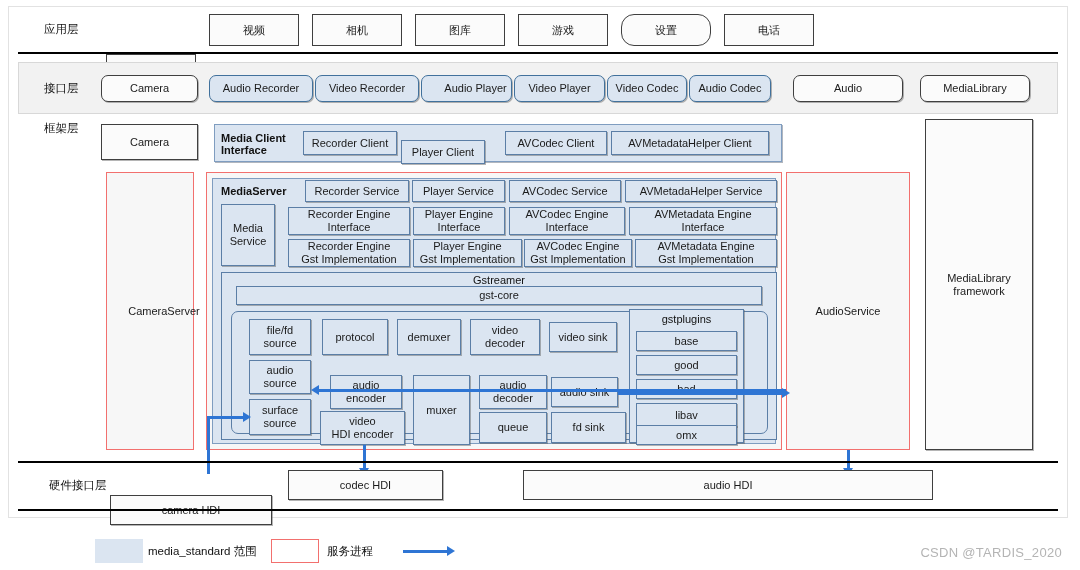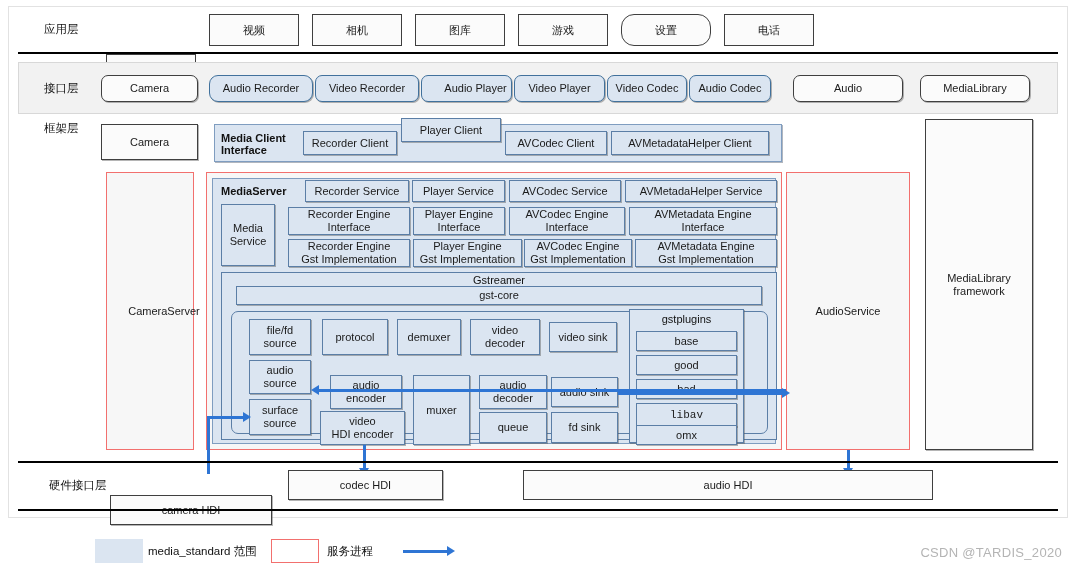--- a/index.html
+++ b/index.html
@@ -98,21 +98,21 @@
     </div>
 
   <div class="hrule" style="left:18px; top:52px; width:1040px;"></div>
 
   <div class="panel" style="left:18px; top:62px; width:1040px; height:52px;"></div>
   <div class="layer-label" style="left:44px; top:81px;">接口层</div>
 
   <div class="box plain rounded" style="left:101px; top:75px; width:97px; height:27px;">
       <span>Camera</span>
     </div>
-  <div class="box tint rounded" style="left:209px; top:75px; width:104px; height:27px;border-radius:9px;">
+  <div class="box tint rounded" style="left:209px; top:75px; width:104px; height:27px;">
       <span>Audio Recorder</span>
     </div>
   <div class="box tint rounded" style="left:315px; top:75px; width:104px; height:27px;">
       <span>Video Recorder</span>
     </div>
   <div class="box tint rounded" style="left:421px; top:75px; width:91px; height:27px;padding-left:18px;">
       <span>Audio Player</span>
     </div>
   <div class="box tint rounded" style="left:514px; top:75px; width:91px; height:27px;">
       <span>Video Player</span>
@@ -144,21 +144,21 @@
     </div>
   <div class="box plain" style="left:925px; top:119px; width:108px; height:331px; white-space:pre-line;"><span>MediaLibrary
 framework</span></div>
 
   <div class="panel-tint panel-tint-sh" style="left:214px; top:124px; width:568px; height:38px;"></div>
   <div class="sub-label" style="left:221px; top:132px;">Media Client
 Interface</div>
   <div class="box tint2" style="left:303px; top:131px; width:94px; height:24px;">
       <span>Recorder Client</span>
     </div>
-  <div class="box tint2" style="left:401px; top:118px; width:100px; height:24px;text-align:center;">
+  <div class="box tint2" style="left:401px; top:140px; width:84px; height:24px;text-align:center;">
       <span>Player Client</span>
     </div>
   <div class="box tint2" style="left:505px; top:131px; width:102px; height:24px;">
       <span>AVCodec Client</span>
     </div>
   <div class="box tint2" style="left:611px; top:131px; width:158px; height:24px;">
       <span>AVMetadataHelper Client</span>
     </div>
 
   <div class="box red" style="left:206px; top:172px; width:576px; height:278px;"></div>
@@ -234,36 +234,36 @@
   <div class="box tint2" style="left:249px; top:399px; width:62px; height:36px; white-space:pre-line;"><span>surface
 source</span></div>
   <div class="box tint2" style="left:320px; top:411px; width:85px; height:34px; white-space:pre-line;"><span>video
 HDI encoder</span></div>
   <div class="box tint2" style="left:413px; top:375px; width:57px; height:70px;">
       <span>muxer</span>
     </div>
   <div class="box tint2" style="left:479px; top:412px; width:68px; height:31px;">
       <span>queue</span>
     </div>
-  <div class="box tint2" style="left:551px; top:412px; width:67px; height:31px;">
+  <div class="box tint2" style="left:551px; top:412px; width:75px; height:31px;">
       <span>fd sink</span>
     </div>
 
   <div class="box tint2" style="left:629px; top:309px; width:115px; height:134px;"></div>
   <div class="center-label" style="left:629px; top:313px; width:115px;">gstplugins</div>
   <div class="box tint2" style="left:636px; top:331px; width:101px; height:20px;">
       <span>base</span>
     </div>
   <div class="box tint2" style="left:636px; top:355px; width:101px; height:20px;">
       <span>good</span>
     </div>
   <div class="box tint2" style="left:636px; top:379px; width:101px; height:20px;">
       <span>bad</span>
     </div>
-  <div class="box tint2" style="left:636px; top:403px; width:101px; height:24px;font-family:Liberation Mono, monospace;">
+  <div class="box tint2" style="left:636px; top:403px; width:101px; height:24px;">
       <span>libav</span>
     </div>
   <div class="box tint2" style="left:636px; top:425px; width:101px; height:20px;">
       <span>omx</span>
     </div>
 
   <div class="arrow-h" style="left:318px; top:389px; width:468px;"></div>
   <div class="head left" style="left:311px; top:385px;"></div>
 
   <div class="arrow-h" style="left:618px; top:392px; width:168px;"></div>

